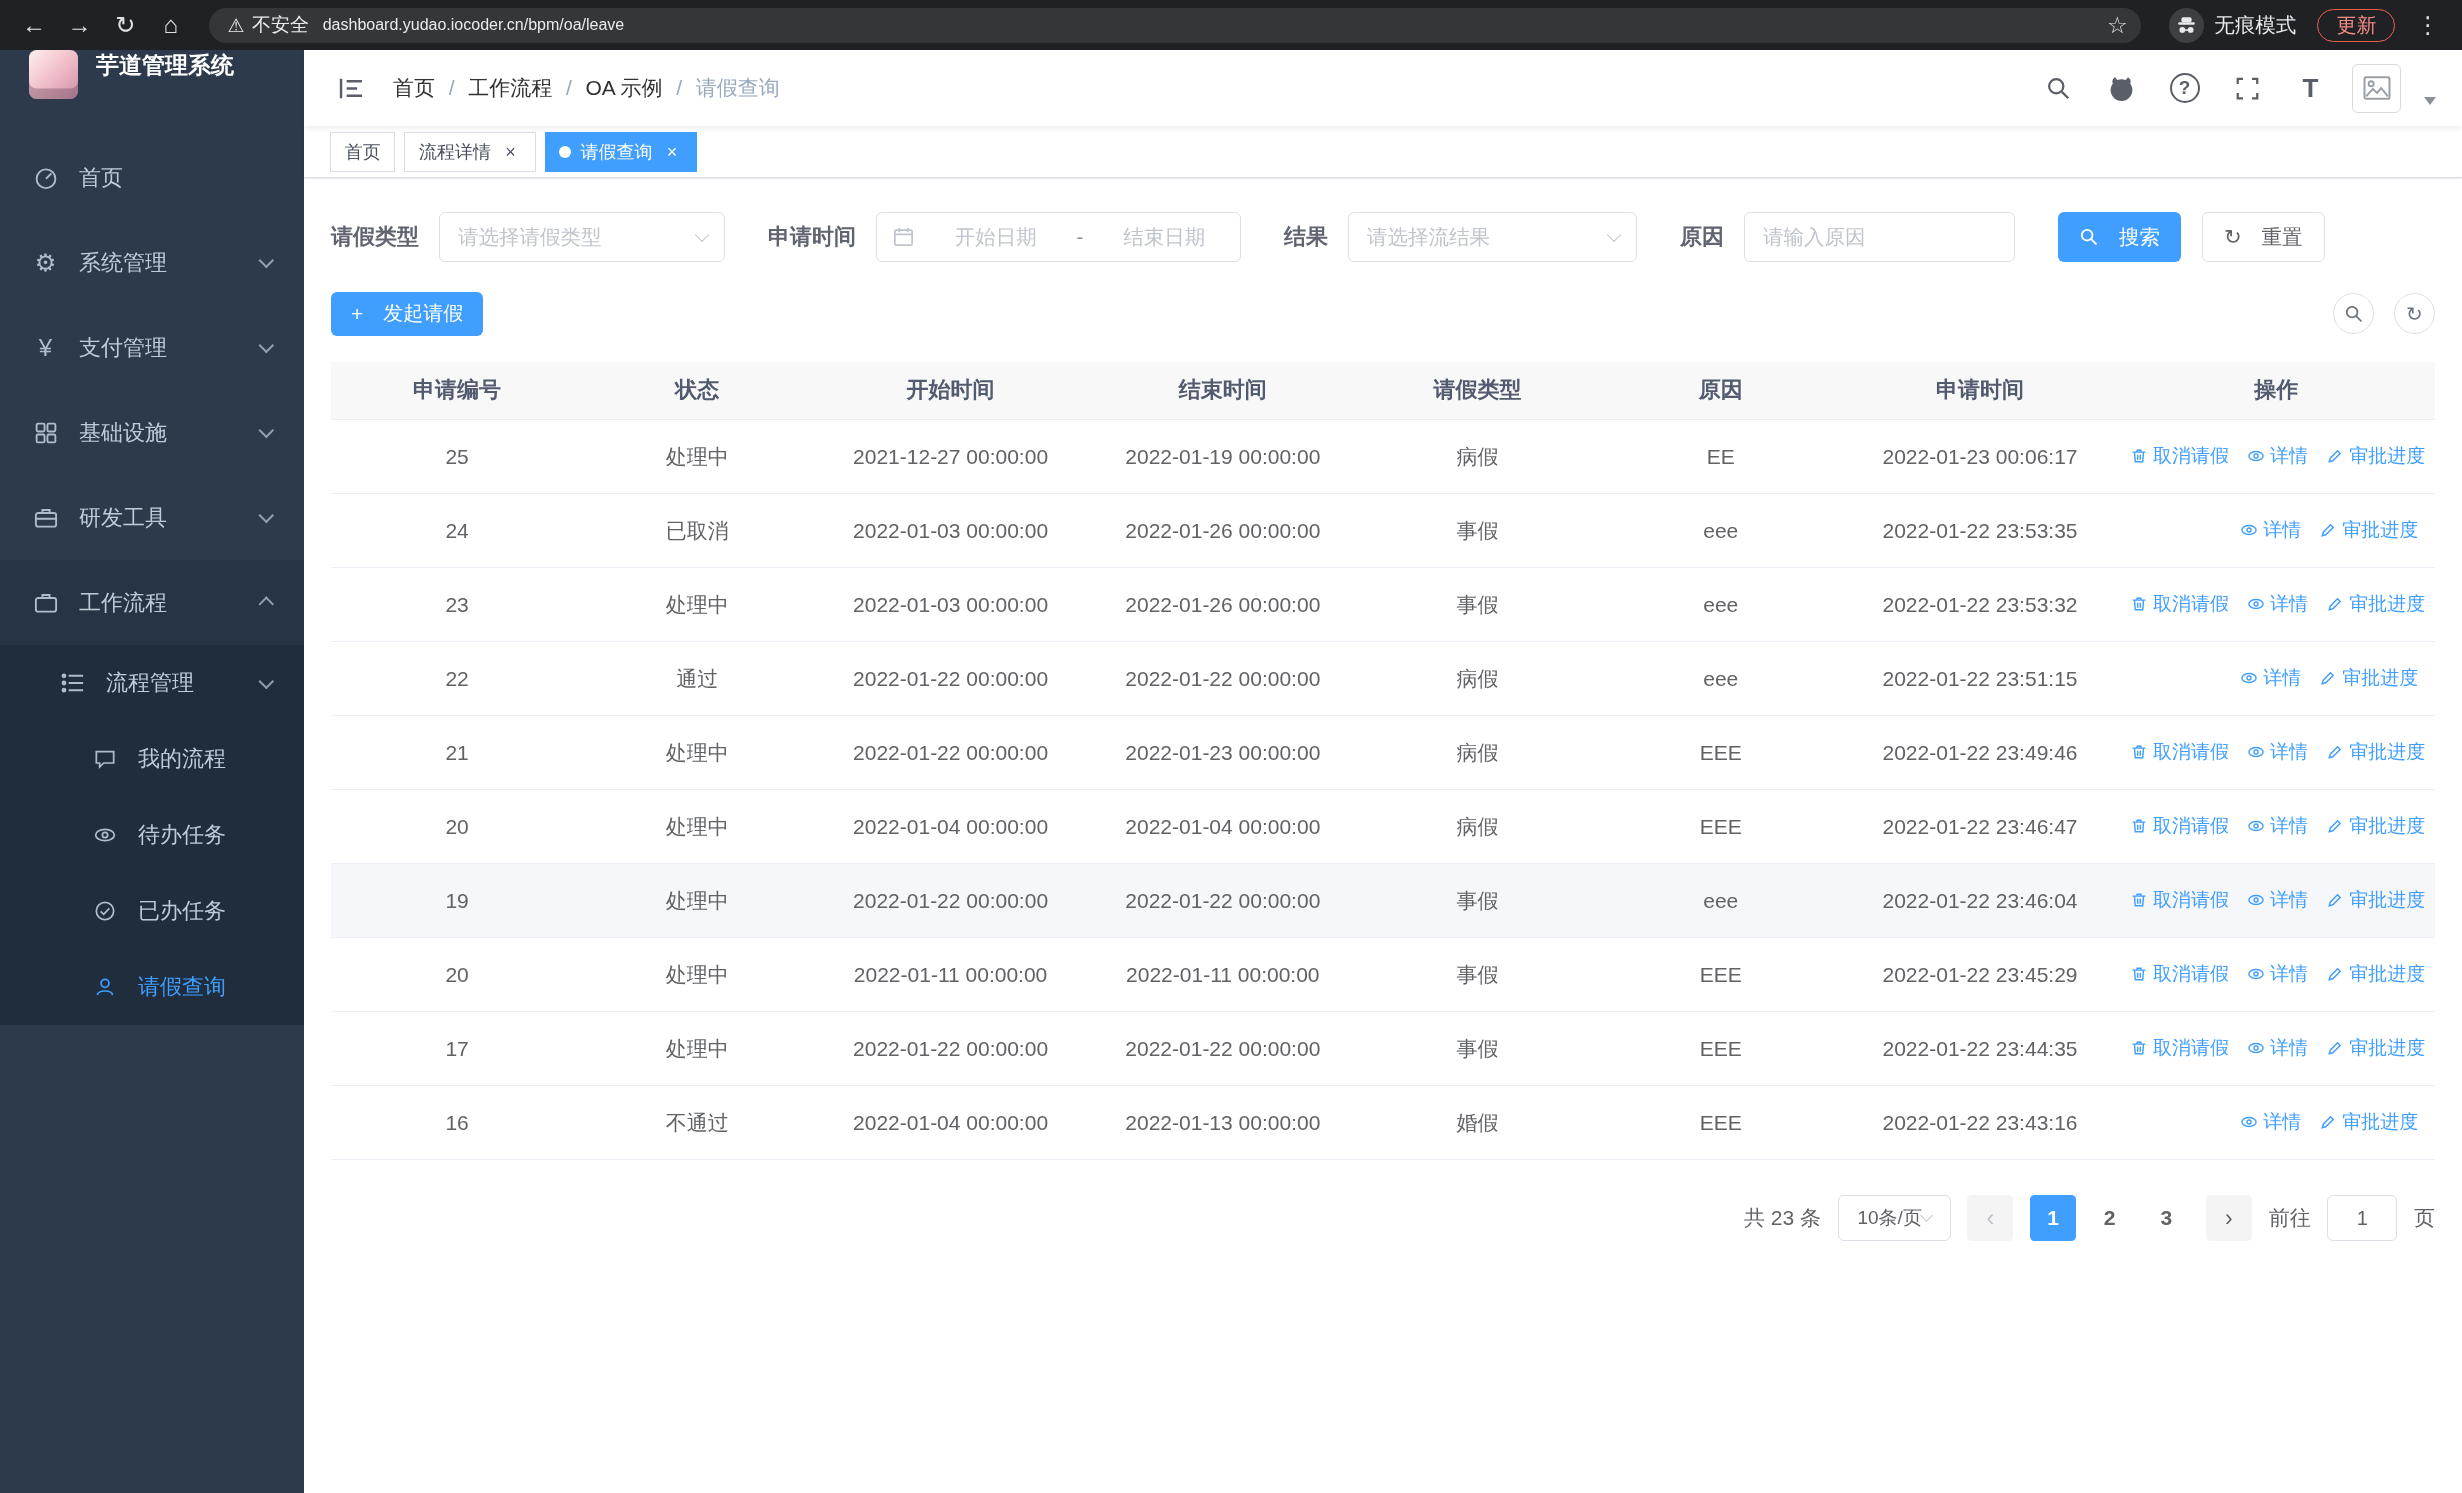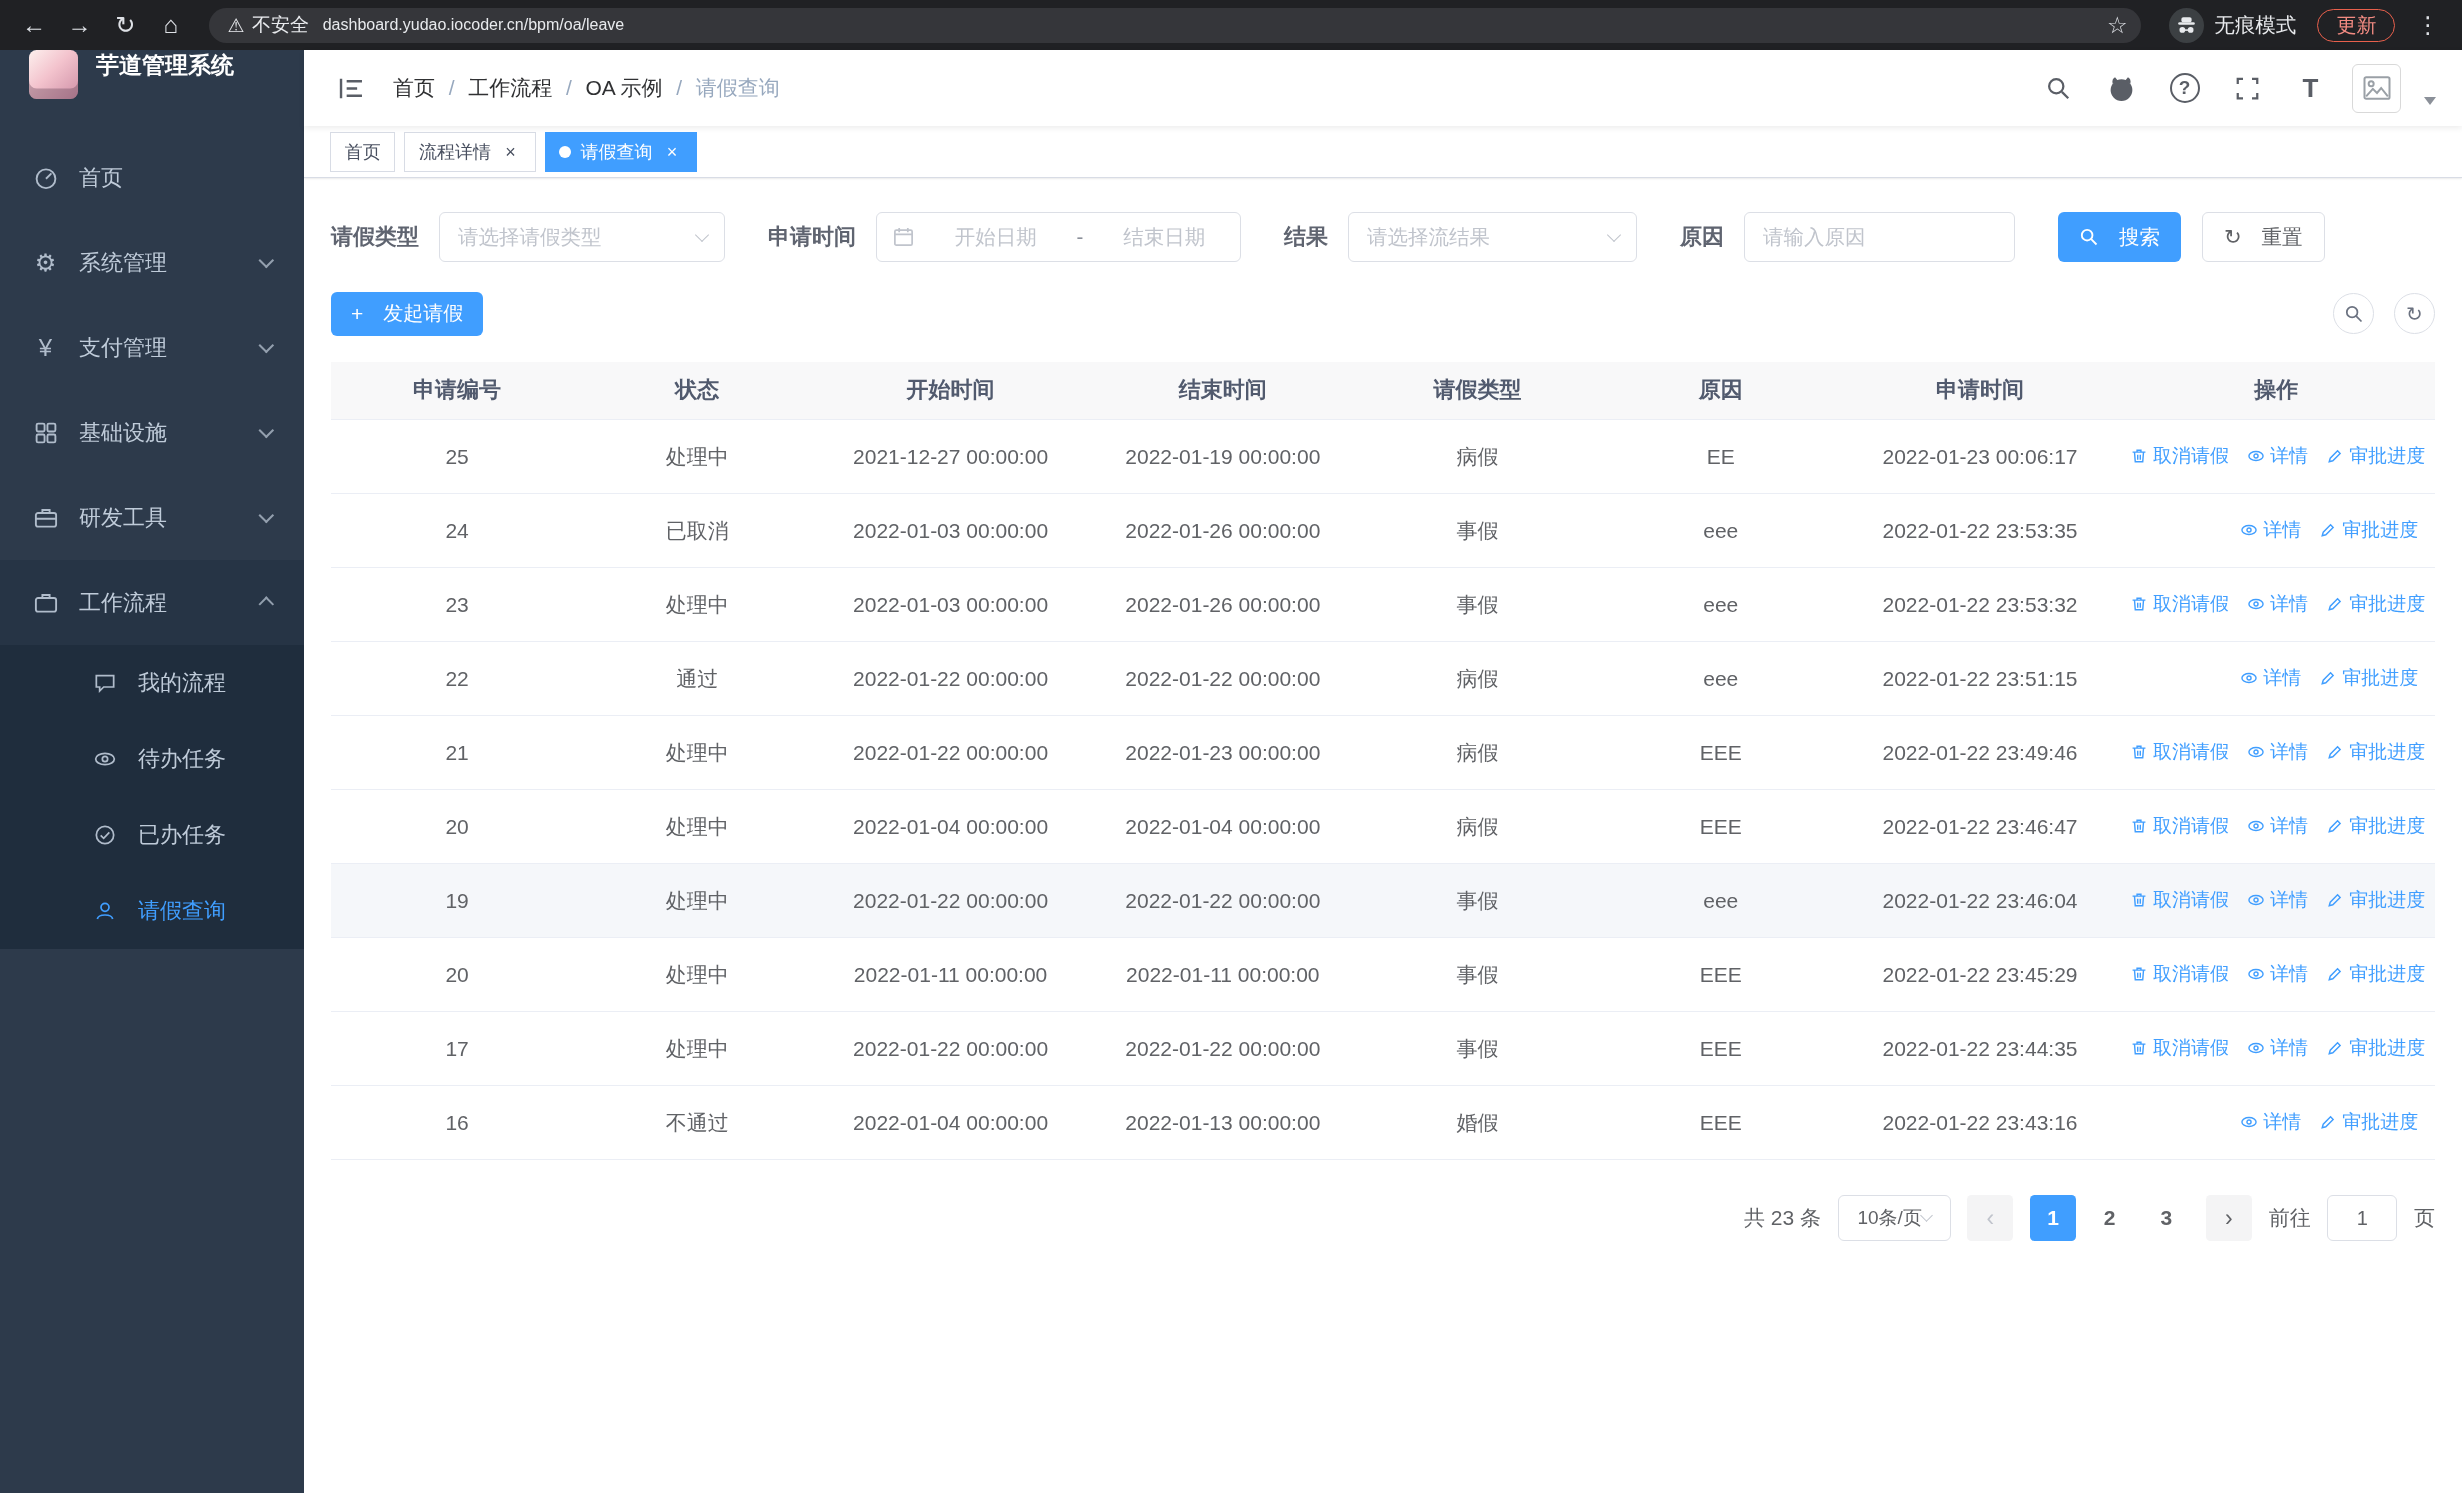--- a/index.html
+++ b/index.html
@@ -207,20 +207,32 @@
           <svg width="26" height="26" viewBox="0 0 36 36" fill="none" stroke="currentColor" stroke-width="2.6">
               <rect x="4" y="11" width="28" height="19" rx="3"></rect>
               <path d="M13 11V7h10v4"></path>
             </svg>
         </span>
         <span>工作流程</span>
         <span class="chev up"></span>
       </div>
 
       <div class="submenu">
+        <div class="menu-item">
+          <span class="mi">
+            <svg width="26" height="26" viewBox="0 0 36 36" fill="none" stroke="currentColor" stroke-width="2.6">
+                <path d="M12 8h20M12 18h20M12 28h20"></path>
+                <circle cx="5.5" cy="8" r="2" fill="currentColor"></circle>
+                <circle cx="5.5" cy="18" r="2" fill="currentColor"></circle>
+                <circle cx="5.5" cy="28" r="2" fill="currentColor"></circle>
+              </svg>
+          </span>
+          <span>流程管理</span>
+          <span class="chev down"></span>
+        </div>
 
 
         <div class="submenu2">
           <div class="menu-item">
             <span class="mi">
               <svg width="24" height="24" viewBox="0 0 36 36" fill="none" stroke="currentColor" stroke-width="2.6">
                   <path d="M5 7h26v17H16l-6 6v-6H5z"></path>
                 </svg>
             </span>
             <span>我的流程</span>

